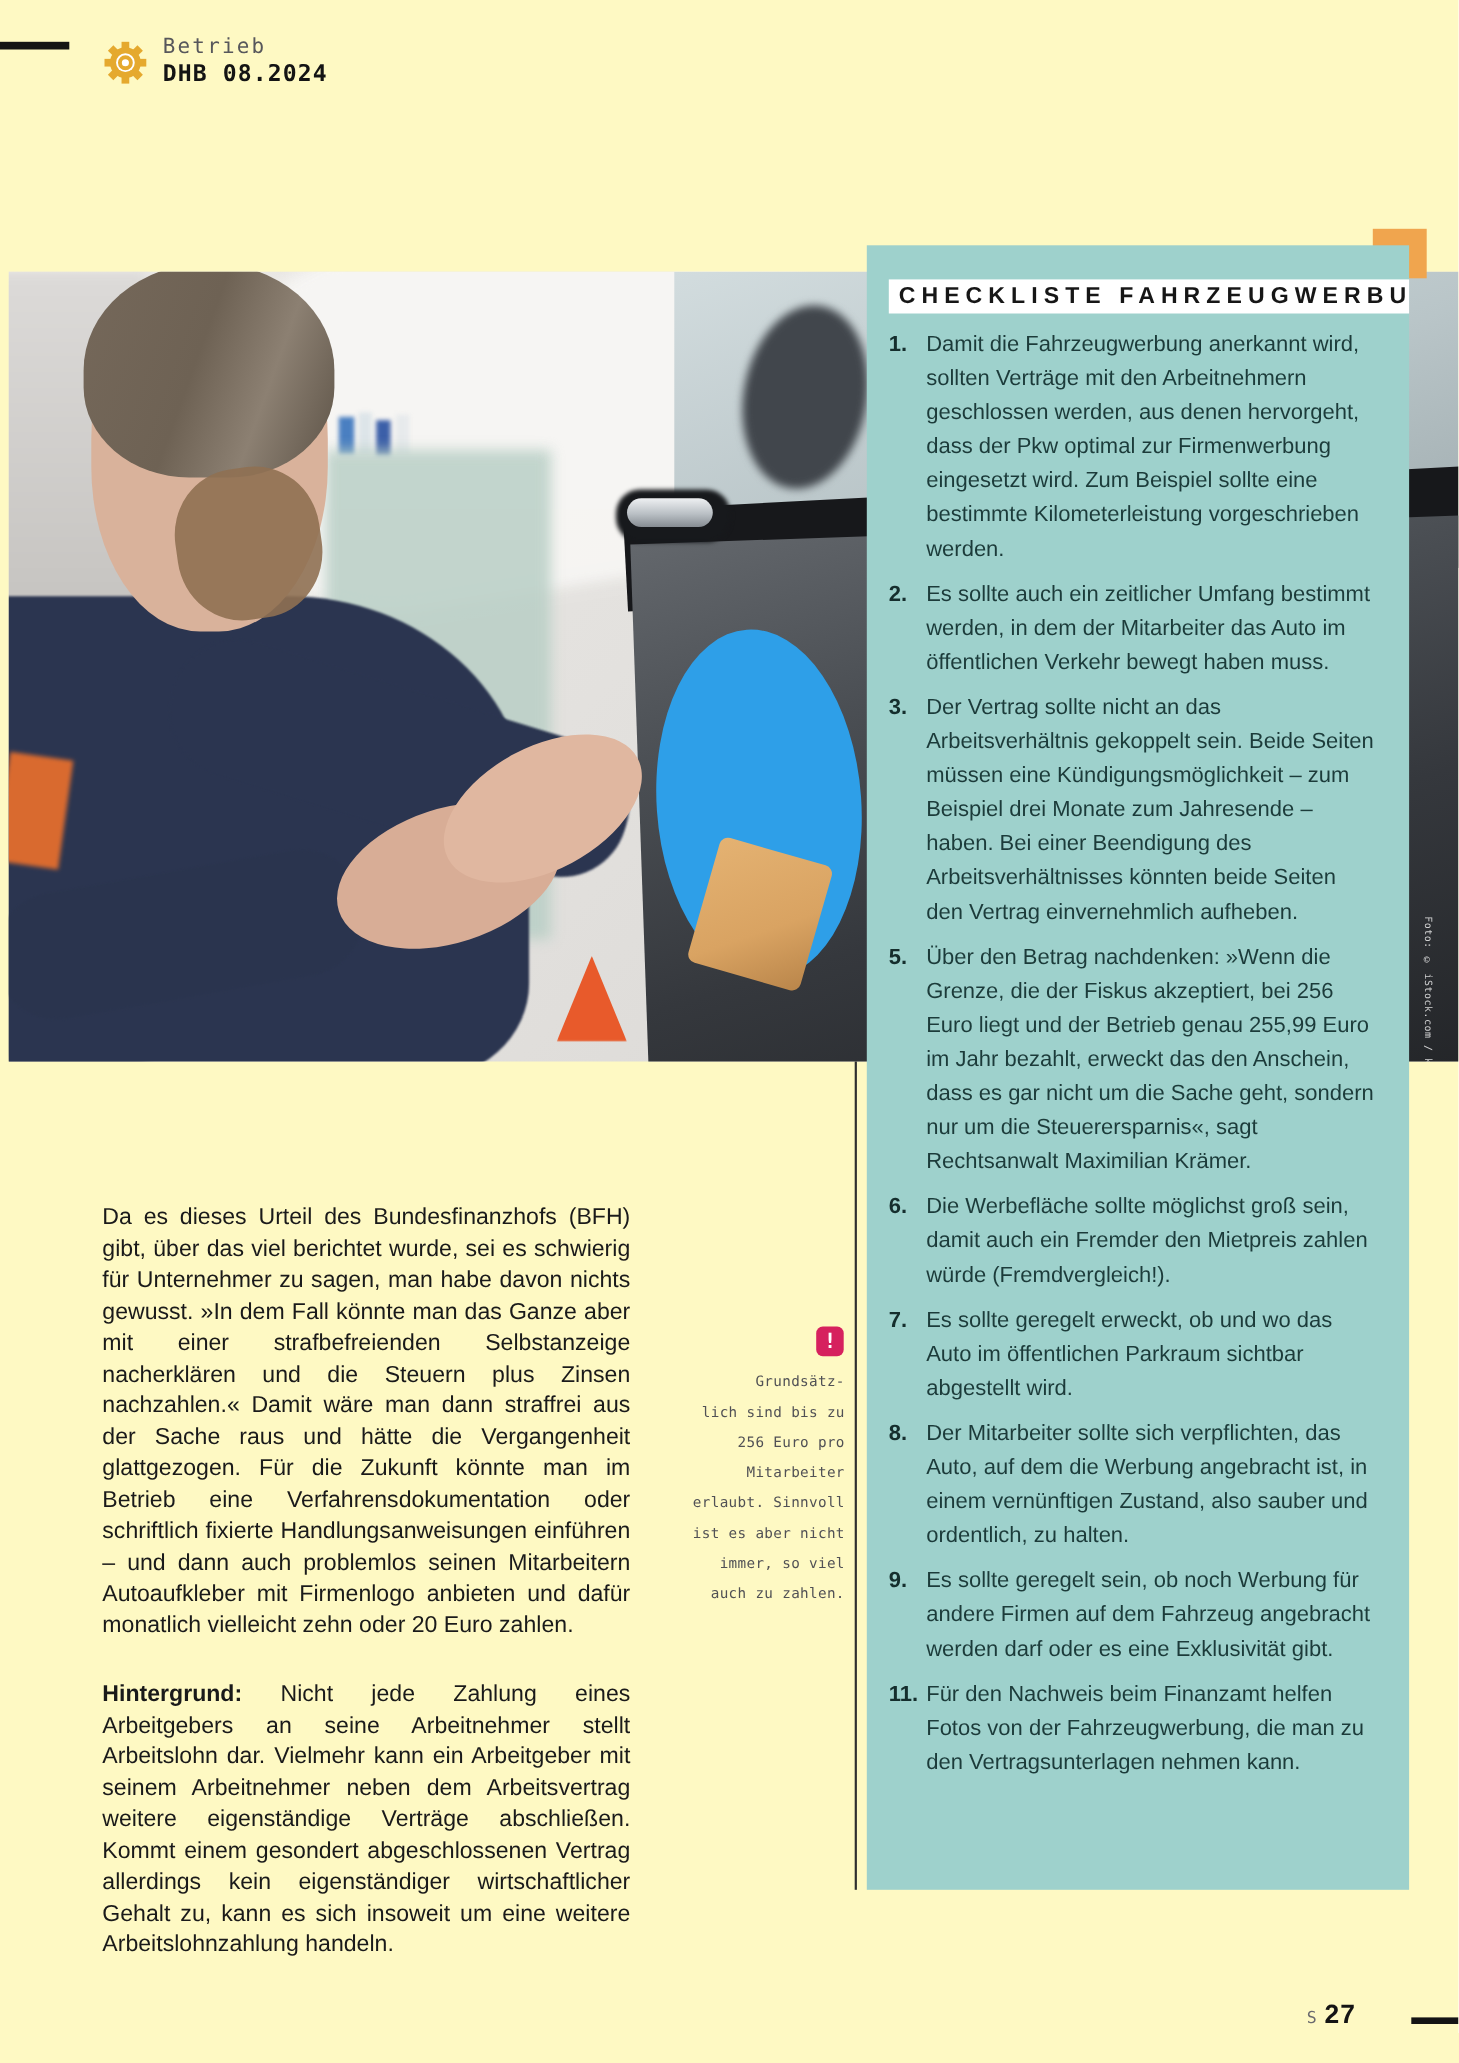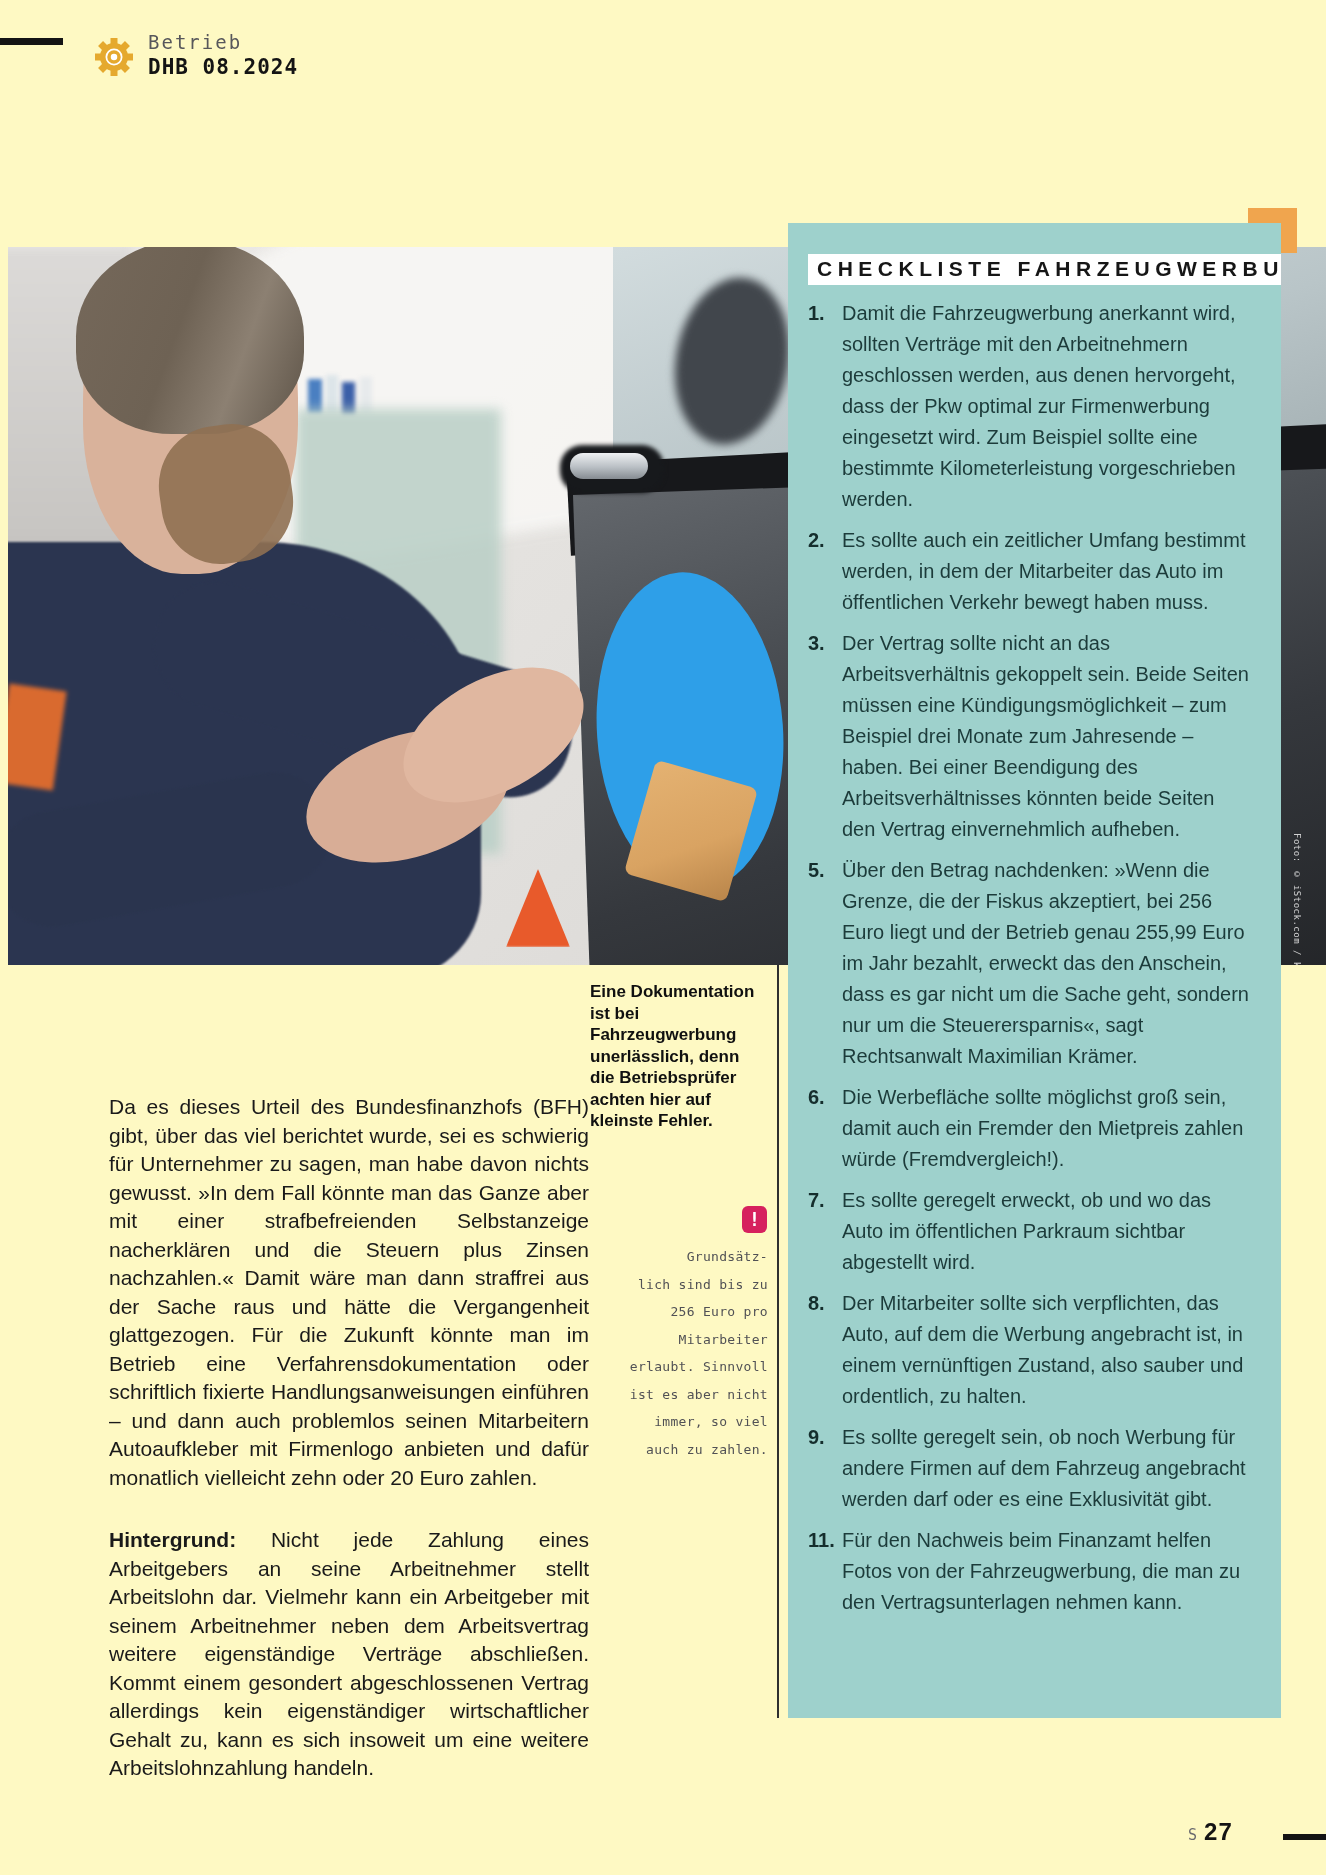--- a/index.html
+++ b/index.html
@@ -93,21 +93,21 @@
   
   .pq-badge { position:absolute; left:742px; top:1206px; width:25px; height:27px; border-radius:6px;
               background:#D6215E; color:#ffffff; font-family:"DejaVu Sans Mono", monospace;
               font-weight:bold; font-size:19px; text-align:center; line-height:27px; z-index:3; }
   .pq-text { position:absolute; left:556px; top:1243px; width:212px; text-align:right;
              font-family:"DejaVu Sans Mono", monospace; font-size:13px; line-height:27.5px;
              letter-spacing:.3px; color:#515155; z-index:3; }
 
   
   .bodycopy { position:absolute; left:93px; top:1093px; width:480px; font-size:21px; line-height:28.5px;
-              text-align:justify; color:#1A1A1A; z-index:3;margin-left:16px; }
+              text-align:justify; color:#1A1A1A; z-index:3; }
   .bodycopy p + p { margin-top:34px; }
   .b-label { font-weight:bold; }
 
   
   .ft-left { position:absolute; left:95px; top:1924px; font-family:Liberation Mono, monospace;
              font-size:14px; color:#141414; z-index:3; }
   .ft-left .ft-issue { font-weight:bold; letter-spacing:1px; }
   .ft-left .ft-section { color:#6a6a6e; margin-left:16px; letter-spacing:1px; }
   .ft-right { position:absolute; left:1188px; top:1818px; display:flex; align-items:baseline; z-index:3; }
   .ft-s { font-family:"DejaVu Sans Mono", monospace; font-size:15px; color:#6a6a6e; }
@@ -207,21 +207,20 @@
           <span class="ck-text">Es sollte geregelt sein, ob noch Werbung für andere Firmen auf dem Fahrzeug angebracht werden darf oder es eine Exklusivität gibt.</span>
         </li>
       <li class="ck-item">
           <span class="ck-num">11.</span>
           <span class="ck-text">Für den Nachweis beim Finanzamt helfen Fotos von der Fahrzeugwerbung, die man zu den Vertragsunterlagen nehmen kann.</span>
         </li>
 
     </ol>
   </div>
 
-  <div class="caption">Eine Dokumentation ist bei Fahrzeugwerbung unerlässlich, denn die Betriebsprüfer achten hier auf kleinste Fehler.</div>
 
   <div class="col-rule"></div>
 
   <div class="pq-badge">!</div>
   <div class="pq-text">
     <div>Grundsätz-</div>
     <div>lich sind bis zu</div>
     <div>256 Euro pro</div>
     <div>Mitarbeiter</div>
     <div>erlaubt. Sinnvoll</div>

